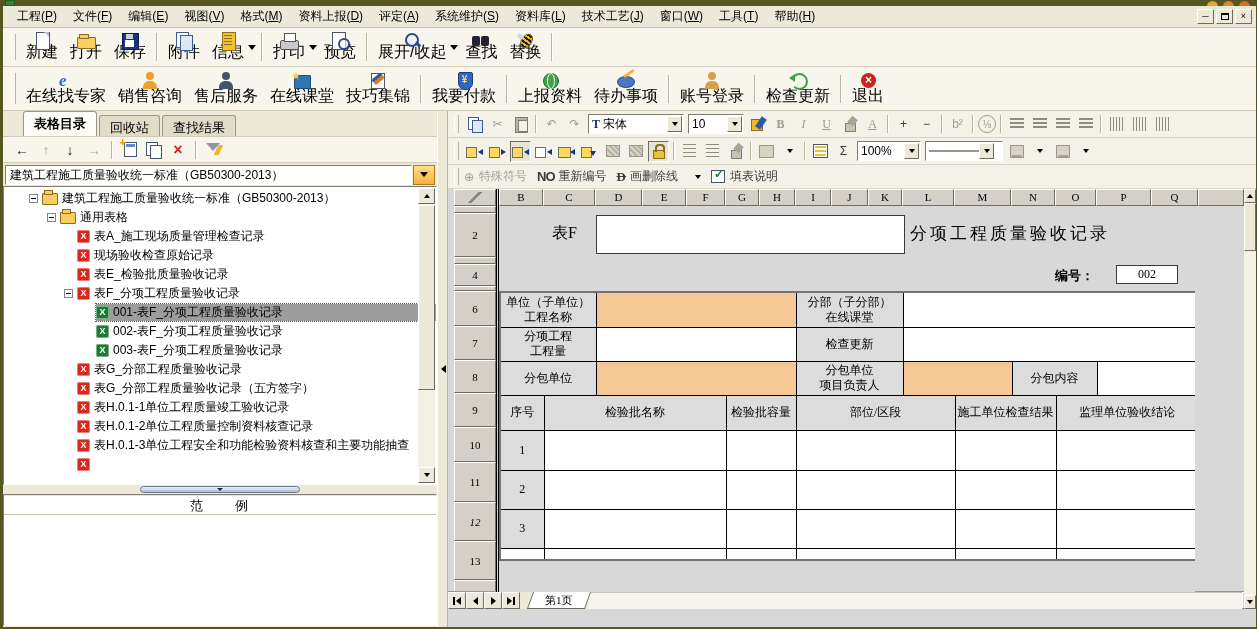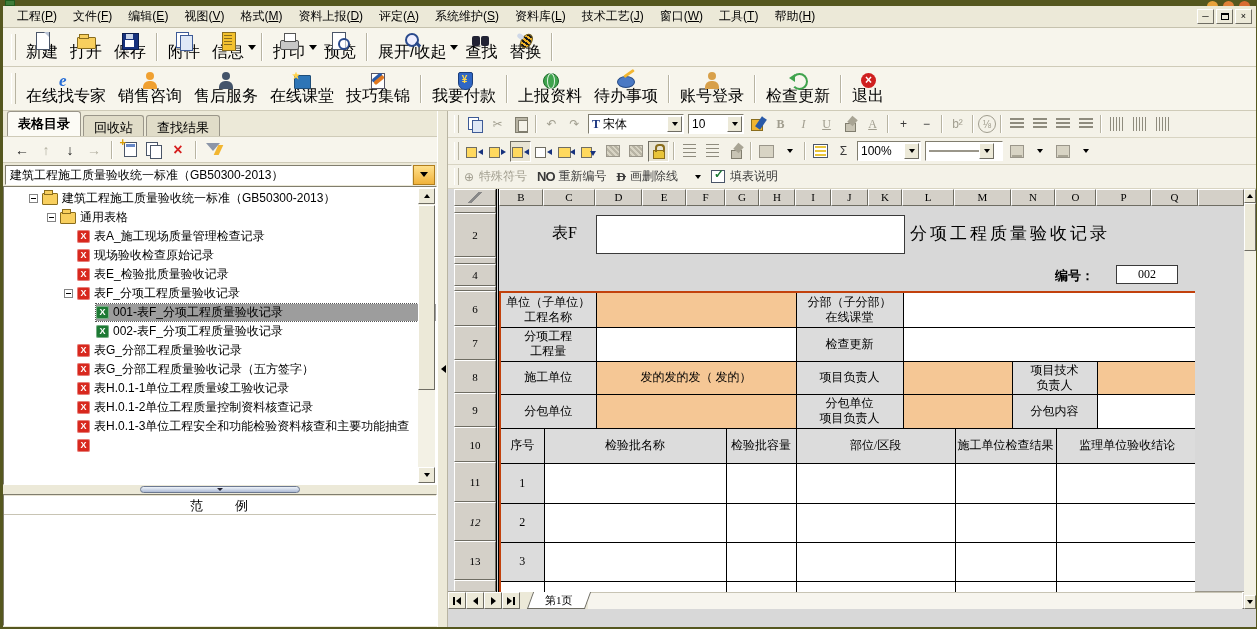--- a/index.html
+++ b/index.html
@@ -85,21 +85,21 @@
   .ic-exit::after{content:"×";left:4px;top:2px;width:15px;text-align:center;color:#fff;font:bold 12px/15px "Liberation Sans",sans-serif}
 
   
   .main{flex:1;display:flex;min-height:0}
   .left-panel{width:434px;display:flex;flex-direction:column;background:#ece9d8}
   .vsplit{width:11px;background:#ece9d8;border-left:1px solid #fff;border-right:1px solid #b8b4a2;position:relative}
   .vsplit-btn{position:absolute;top:245px;left:1px;width:8px;height:26px;display:flex;align-items:center;justify-content:center}
   .right-panel{flex:1;display:flex;flex-direction:column;background:#f4f2e8;min-width:0}
 
   
-  .ltabs{height:25px;display:flex;align-items:flex-end;padding-left:4px;background:#ece9d8}
+  .ltabs{height:25px;display:flex;align-items:flex-end;padding-left:20px;background:#ece9d8}
   .ltab{padding:3px 10px;font-size:13px;background:#e0dcc8;border:1px solid #9a968a;border-bottom:none;border-radius:3px 3px 0 0;margin-right:2px;height:21px}
   .ltab.active{background:#fcfbf5;height:25px;font-weight:bold;position:relative;z-index:2}
   .ltree-toolbar{height:27px;display:flex;align-items:center;background:#f7f5ec;border:1px solid #cfcbb8;border-left:none;border-right:none;padding-left:8px;gap:2px}
   .ltb{width:22px;height:22px;display:flex;align-items:center;justify-content:center;font-size:14px;font-weight:bold}
   .dis{color:#b2afa0}
   .en{color:#1a1a1a}
   .lsep{width:2px;height:18px;border-left:1px solid #b8b4a2;border-right:1px solid #fff;margin:0 4px}
   .mini-form{width:13px;height:15px;background:#fff;border:1px solid #4a5568;position:relative}
   .mini-form::before{content:"";position:absolute;left:1px;top:1px;right:1px;height:3px;background:#6688c8}
   .mini-form.star::after{content:"+";position:absolute;left:-5px;top:-6px;color:#d89b00;font:bold 11px/11px sans-serif}
@@ -215,21 +215,21 @@
   .gcontent{width:699px;flex:none;border-left:3px double #000;background:#d8d8d8;position:relative;overflow:hidden}
   .gfill{flex:1;background:#d8d8d8}
   .band{position:relative;background:#d8d8d8}
   .tf-prefix{position:absolute;left:53px;top:10px;font:16px "Liberation Serif",serif}
   .tf-box{position:absolute;left:97px;top:2px;width:309px;height:39px;background:#fff;border:1px solid #3a3a3a}
   .tf-title{position:absolute;left:411px;top:9px;font:17px "Liberation Serif",serif;letter-spacing:3px;white-space:nowrap}
   .num-label{position:absolute;left:556px;top:3px;font:bold 13px "Liberation Serif",serif}
   .num-box{position:absolute;left:617px;top:1px;width:62px;height:19px;background:#fff;border:1px solid #3a3a3a;text-align:center;font:12px/17px "Liberation Serif",serif}
   table.sheet{border-collapse:collapse;table-layout:fixed;width:699px}
   table.sheet td{border:1px solid #000;font:12px/1.25 "Liberation Serif",serif;text-align:center;vertical-align:middle;white-space:pre-line;overflow:hidden;padding:0}
-  table.sheet{border:2px solid #c2410c}
+  table.sheet{border:2px solid #737373}
   td.klabel{background:#dcdcdc}
   td.korange{background:#f5c795}
   td.kwhite{background:#fff}
 
   .gvscroll{position:absolute;top:0;right:0;bottom:18px;width:12px;background:#f3f1e5;display:flex;flex-direction:column}
   .gvscroll .sbbtn{height:14px}
   .tabbar{height:18px;display:flex;align-items:stretch;background:#ece9d8;border-top:1px solid #9a968a;margin-top:-1px}
   .navb{width:18px;background:#ece9d8;border:1px solid;border-color:#fff #6f6d63 #6f6d63 #fff;display:flex;align-items:center;justify-content:center;gap:1px}
   .navbar-end{width:2px;height:8px;background:#000}
   .stab{margin-left:10px;padding:0 14px;background:#fff;border:1px solid #6f6d63;border-top:none;transform:skewX(-20deg);display:flex;align-items:center}
@@ -478,20 +478,28 @@
               <span class="tico formic form-green"></span>
               <span>001-表F_分项工程质量验收记录</span>
             </span>
           </div>
           <div class="titem">
             <span style="width: 79px; flex: 0 0 auto;"></span>
             <span class="texp blank"></span>
             <span class="tbody">
               <span class="tico formic form-green"></span>
               <span>002-表F_分项工程质量验收记录</span>
+            </span>
+          </div>
+          <div class="titem">
+            <span style="width: 79px; flex: 0 0 auto;"></span>
+            <span class="texp blank"></span>
+            <span class="tbody">
+              <span class="tico formic form-green"></span>
+              <span>003-表F_分项工程质量验收记录</span>
             </span>
           </div>
           <div class="titem">
             <span style="width: 60px; flex: 0 0 auto;"></span>
             <span class="texp blank"></span>
             <span class="tbody">
               <span class="tico formic form-red"></span>
               <span>表G_分部工程质量验收记录</span>
             </span>
           </div>
@@ -804,29 +812,20 @@
                     <td class="klabel" colspan="3">分部（子分部）
 在线课堂</td>
                     <td class="kwhite" colspan="6"></td>
                   </tr>
                   <tr style="height: 34px;">
                     <td class="klabel" colspan="2">分项工程
 工程量</td>
                     <td class="kwhite" colspan="5"></td>
                     <td class="klabel" colspan="3">检查更新</td>
                     <td class="kwhite" colspan="6"></td>
-                  </tr>
-                  <tr style="height: 33px;">
-                    <td class="klabel" colspan="2">施工单位</td>
-                    <td class="korange" colspan="5">发的发的发（ 发的）</td>
-                    <td class="klabel" colspan="3">项目负责人</td>
-                    <td class="korange" colspan="2"></td>
-                    <td class="klabel" colspan="2">项目技术
-负责人</td>
-                    <td class="korange" colspan="2"></td>
                   </tr>
                   <tr style="height: 34px;">
                     <td class="klabel" colspan="2">分包单位</td>
                     <td class="korange" colspan="5"></td>
                     <td class="klabel" colspan="3">分包单位
 项目负责人</td>
                     <td class="korange" colspan="2"></td>
                     <td class="klabel" colspan="2">分包内容</td>
                     <td class="kwhite" colspan="2"></td>
                   </tr>

